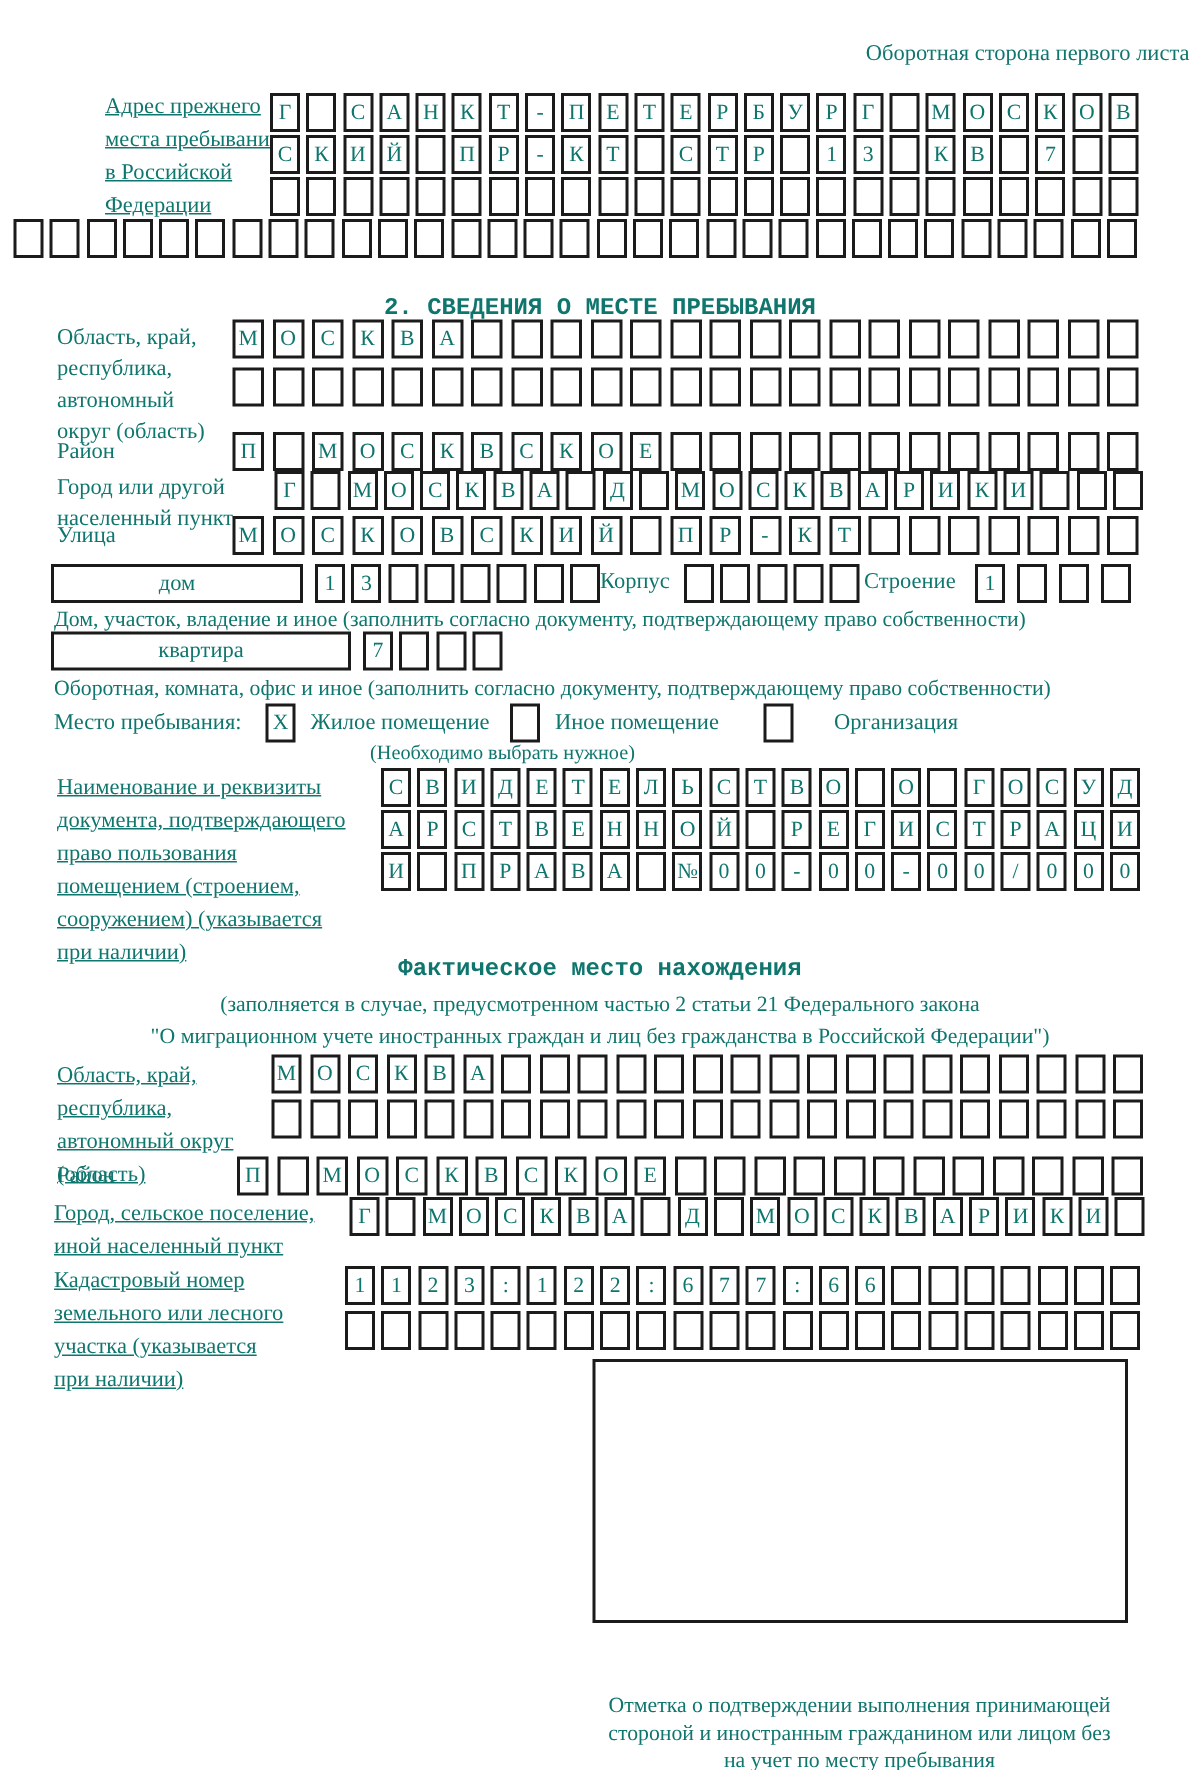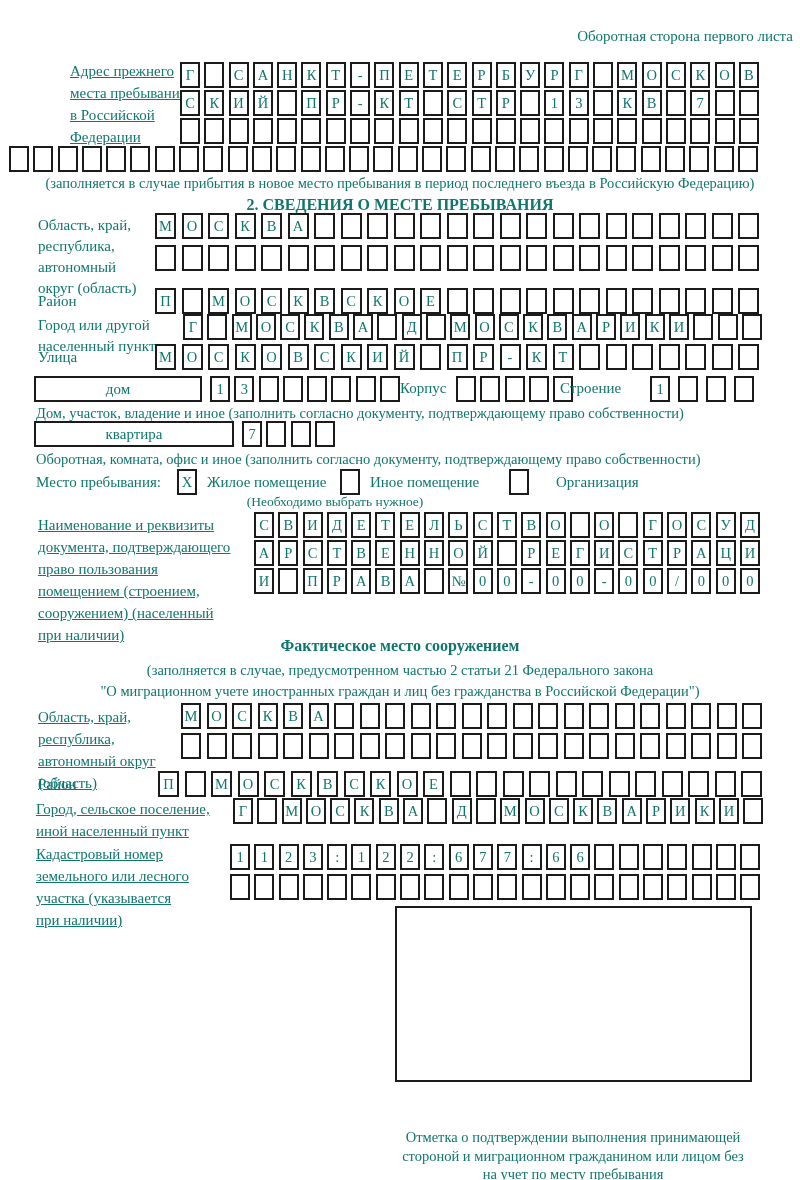--- a/index.html
+++ b/index.html
@@ -3,21 +3,21 @@
 <meta charset="utf-8">
 <style>
   html,body{margin:0;padding:0;background:#ffffff;}
   .sheet{position:relative;width:800px;height:1180px;background:#ffffff;color:#0f766e;
          font-family:"Liberation Serif","DejaVu Serif",serif;overflow:hidden;padding-left:31px;}
   .abs{position:absolute;}
   .lbl{font-size:15px;line-height:21px;white-space:nowrap;}
   .lh22 > div{line-height:22px;text-decoration:underline;}
   .cap{font-size:14.5px;white-space:nowrap;}
   .center{width:800px;left:0;text-align:center;}
-  .title{font-weight:bold;font-size:16px;}
+  .title{font-weight:bold;font-size:16px;font-family:Liberation Mono, monospace;}
   .cells{display:flex;}
   .g4{gap:4.3px;}
   .g5{gap:5.5px;}
   .g8{gap:8px;}
   .cell{box-sizing:border-box;flex:0 0 auto;width:20px;height:26px;border:2px solid #1b1b1b;
         font-size:14.5px;line-height:22px;text-align:center;background:#fff;}
   .wide .cell{width:21px;}
   .boxlabel{box-sizing:border-box;border:2px solid #1b1b1b;height:26px;text-align:center;
             font-size:15px;line-height:23px;background:#fff;}
   .bigbox{box-sizing:border-box;border:2px solid #1b1b1b;background:#fff;}
@@ -140,21 +140,20 @@
       <span class="cell"></span>
       <span class="cell"></span>
       <span class="cell"></span>
       <span class="cell"></span>
       <span class="cell"></span>
       <span class="cell"></span>
       <span class="cell"></span>
       <span class="cell"></span>
       <span class="cell"></span>
     </div>
-  <div class="abs cap center" style="top:175px">(заполняется в случае прибытия в новое место пребывания в период последнего въезда в Российскую Федерацию)</div>
 
   <div class="abs title center" style="top:196px">2. СВЕДЕНИЯ О МЕСТЕ ПРЕБЫВАНИЯ</div>
 
   <div class="abs lbl" style="top:215px;left:38px">
     <div>Область, край,</div>
     <div>республика,</div>
     <div>автономный</div>
     <div>округ (область)</div>
   </div>
   <div class="abs cells g5 wide" style="top:213px;left:155px">
@@ -305,21 +304,21 @@
       <span class="cell"></span>
     </div>
   <div class="abs lbl" style="top:378px;left:400px">Корпус</div>
   <div class="abs cells g4" style="top:376px;left:456px">
       <span class="cell"></span>
       <span class="cell"></span>
       <span class="cell"></span>
       <span class="cell"></span>
       <span class="cell"></span>
     </div>
-  <div class="abs lbl" style="top:378px;left:560px">Строение</div>
+  <div class="abs lbl" style="top:378px;left:576px">Строение</div>
   <div class="abs cells g8" style="top:376px;left:650px">
       <span class="cell">1</span>
       <span class="cell"></span>
       <span class="cell"></span>
       <span class="cell"></span>
     </div>
   <div class="abs cap" style="top:405px;left:36px">Дом, участок, владение и иное (заполнить согласно документу, подтверждающему право собственности)</div>
 
   <div class="abs boxlabel" style="top:421px;left:34px;width:200px">квартира</div>
   <div class="abs cells g4" style="top:421px;left:242px">
@@ -343,21 +342,21 @@
       <span class="cell"></span>
     </div>
   <div class="abs lbl" style="top:472px;left:556px">Организация</div>
   <div class="abs" style="top:494px;left:135px;width:400px;text-align:center;font-size:13.5px">(Необходимо выбрать нужное)</div>
 
   <div class="abs lbl lh22" style="top:514px;left:38px">
     <div>Наименование и реквизиты</div>
     <div>документа, подтверждающего</div>
     <div>право пользования</div>
     <div>помещением (строением,</div>
-    <div>сооружением) (населенный</div>
+    <div>сооружением) (указывается</div>
     <div>при наличии)</div>
   </div>
   <div class="abs cells g4" style="top:512px;left:254px">
       <span class="cell">С</span>
       <span class="cell">В</span>
       <span class="cell">И</span>
       <span class="cell">Д</span>
       <span class="cell">Е</span>
       <span class="cell">Т</span>
       <span class="cell">Е</span>
@@ -416,21 +415,21 @@
       <span class="cell">0</span>
       <span class="cell">-</span>
       <span class="cell">0</span>
       <span class="cell">0</span>
       <span class="cell">/</span>
       <span class="cell">0</span>
       <span class="cell">0</span>
       <span class="cell">0</span>
     </div>
 
-  <div class="abs title center" style="top:637px">Фактическое место сооружением</div>
+  <div class="abs title center" style="top:637px">Фактическое место нахождения</div>
   <div class="abs cap center" style="top:662px">(заполняется в случае, предусмотренном частью 2 статьи 21 Федерального закона</div>
   <div class="abs cap center" style="top:683px">"О миграционном учете иностранных граждан и лиц без гражданства в Российской Федерации")</div>
 
   <div class="abs lbl lh22" style="top:706px;left:38px">
     <div>Область, край,</div>
     <div>республика,</div>
     <div>автономный округ</div>
     <div>(область)</div>
   </div>
   <div class="abs cells g5" style="top:703px;left:181px">
@@ -591,18 +590,18 @@
       <span class="cell"></span>
       <span class="cell"></span>
       <span class="cell"></span>
       <span class="cell"></span>
       <span class="cell"></span>
     </div>
 
   <div class="abs bigbox" style="top:906px;left:395px;width:357px;height:176px"></div>
   <div class="abs stamp" style="top:1088px;left:363px;width:420px">
     <div>Отметка о подтверждении выполнения принимающей</div>
-    <div>стороной и миграционном гражданином или лицом без</div>
+    <div>стороной и иностранным гражданином или лицом без</div>
     <div>на учет по месту пребывания</div>
     <div>гражданства действий, необходимых для его постановки</div>
   </div>
 
 </div>
 
 </body></html>

